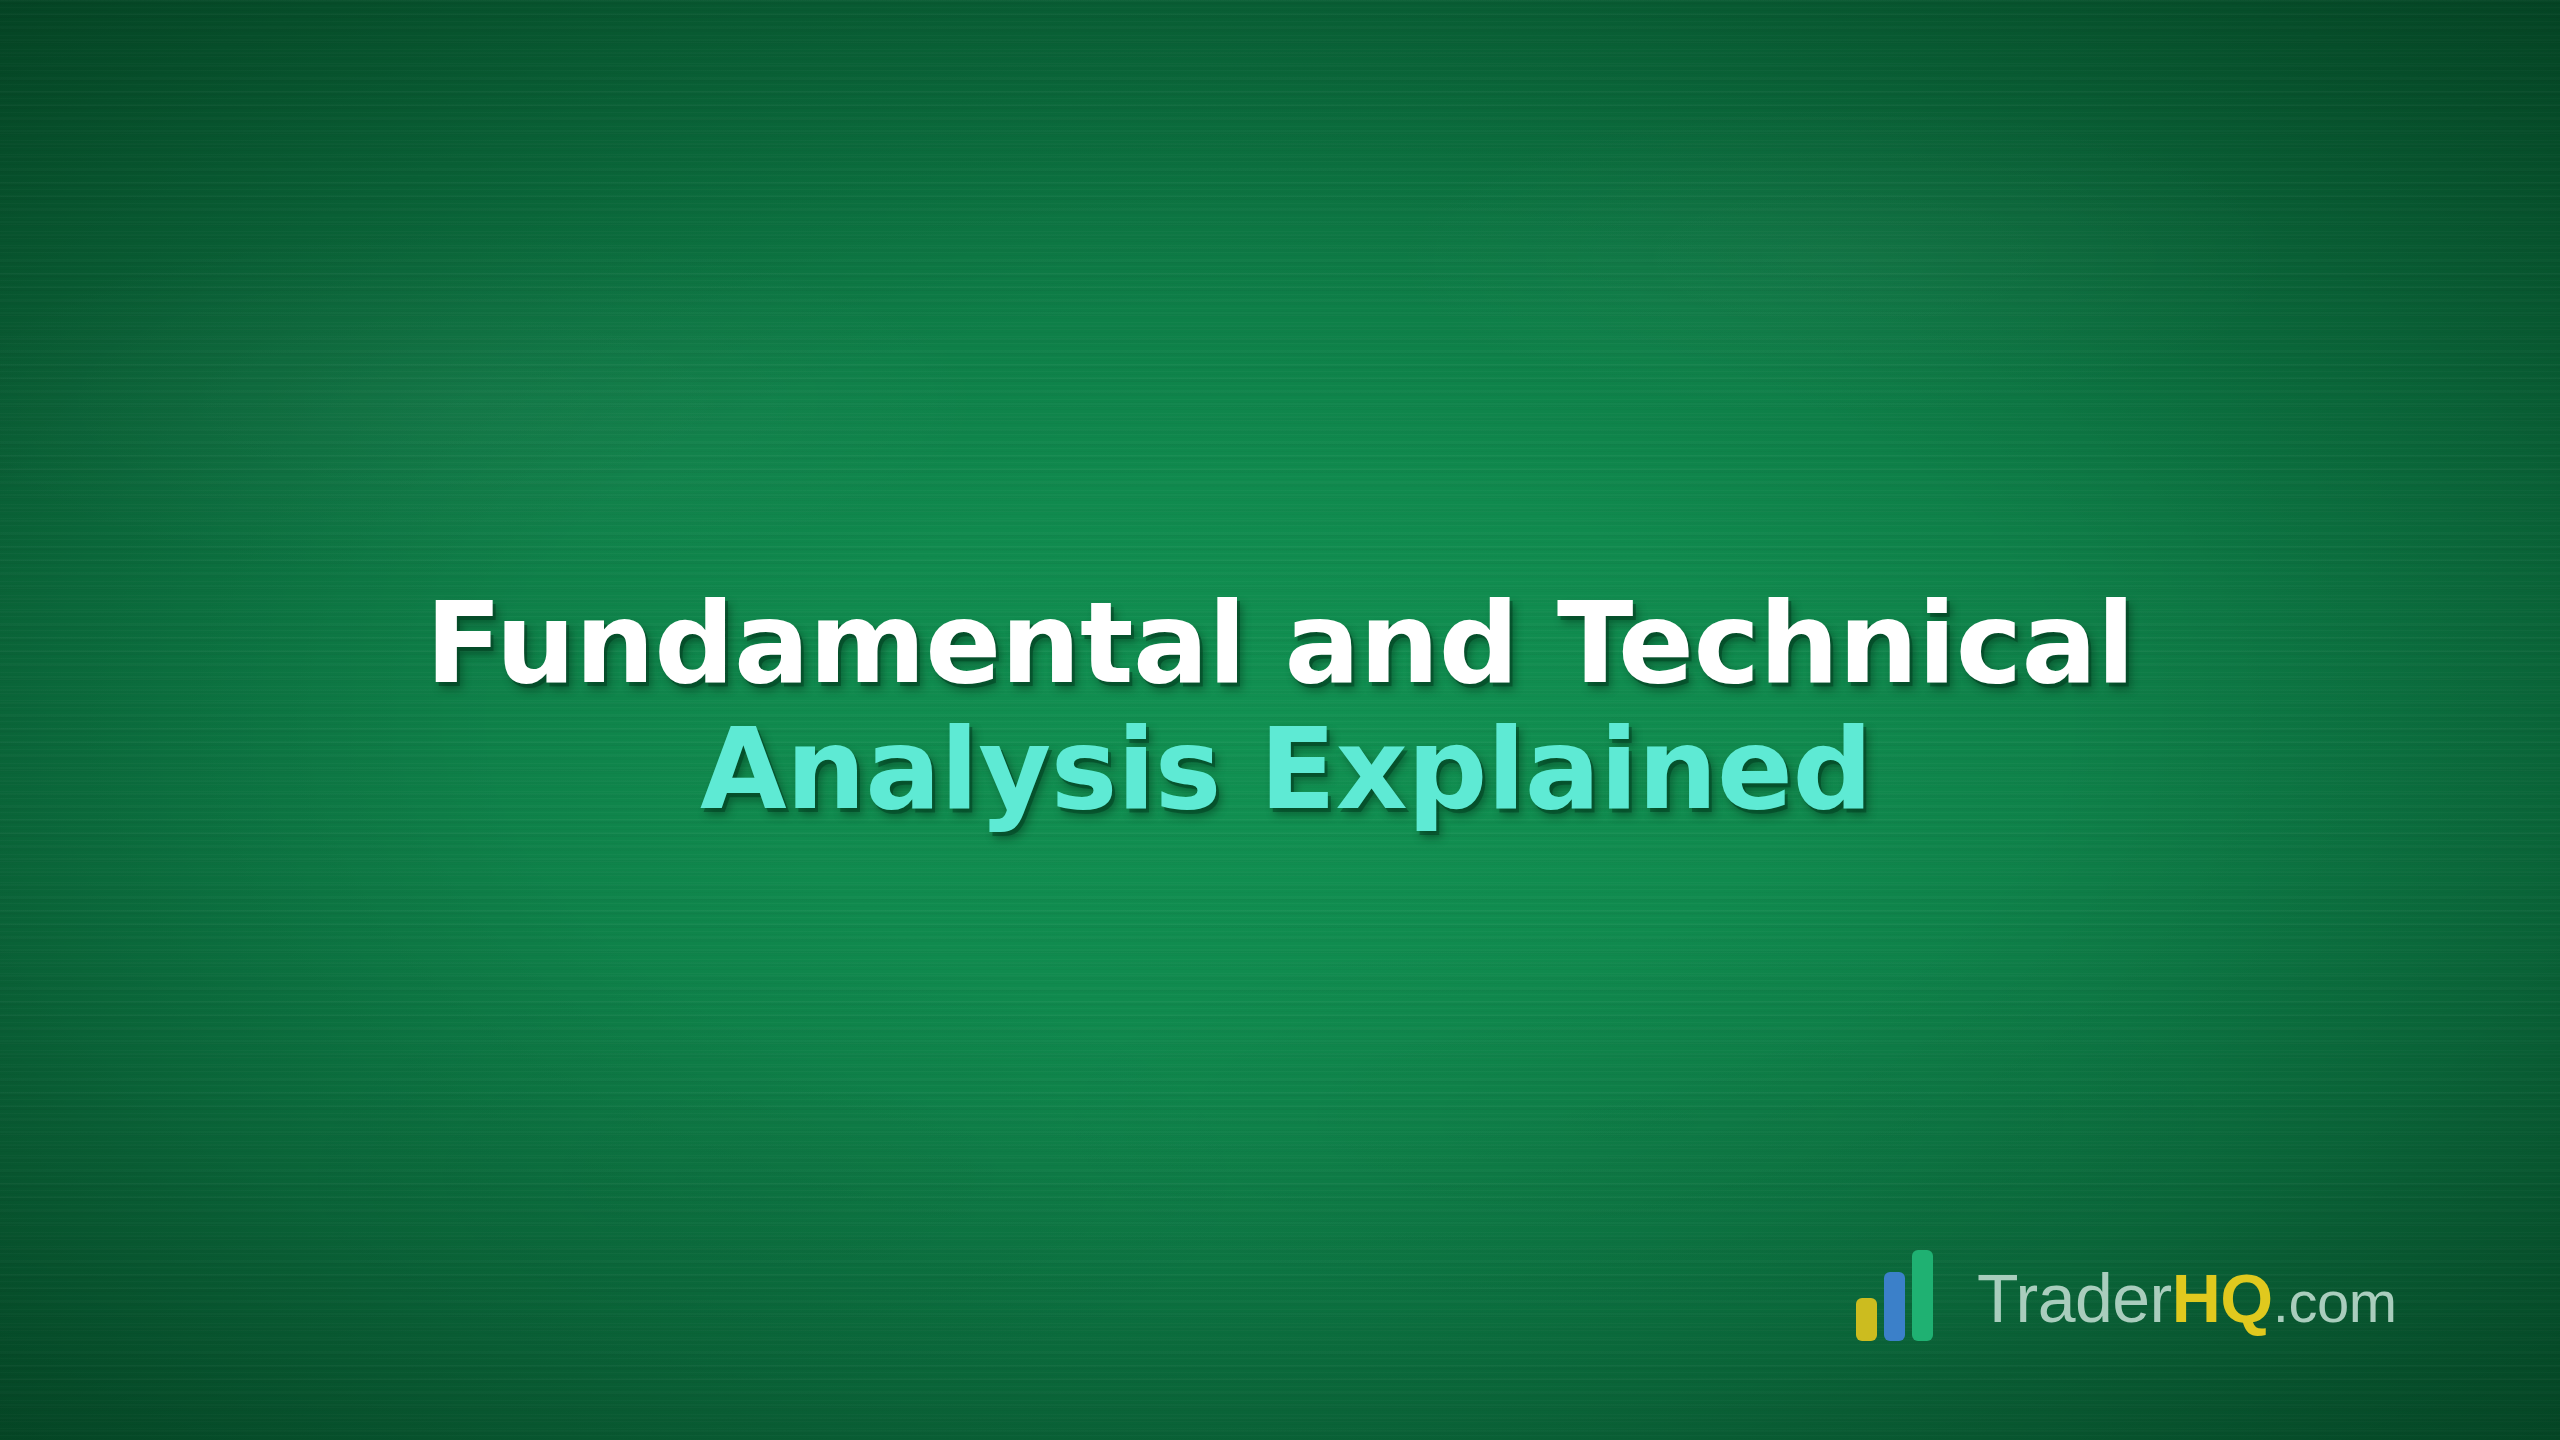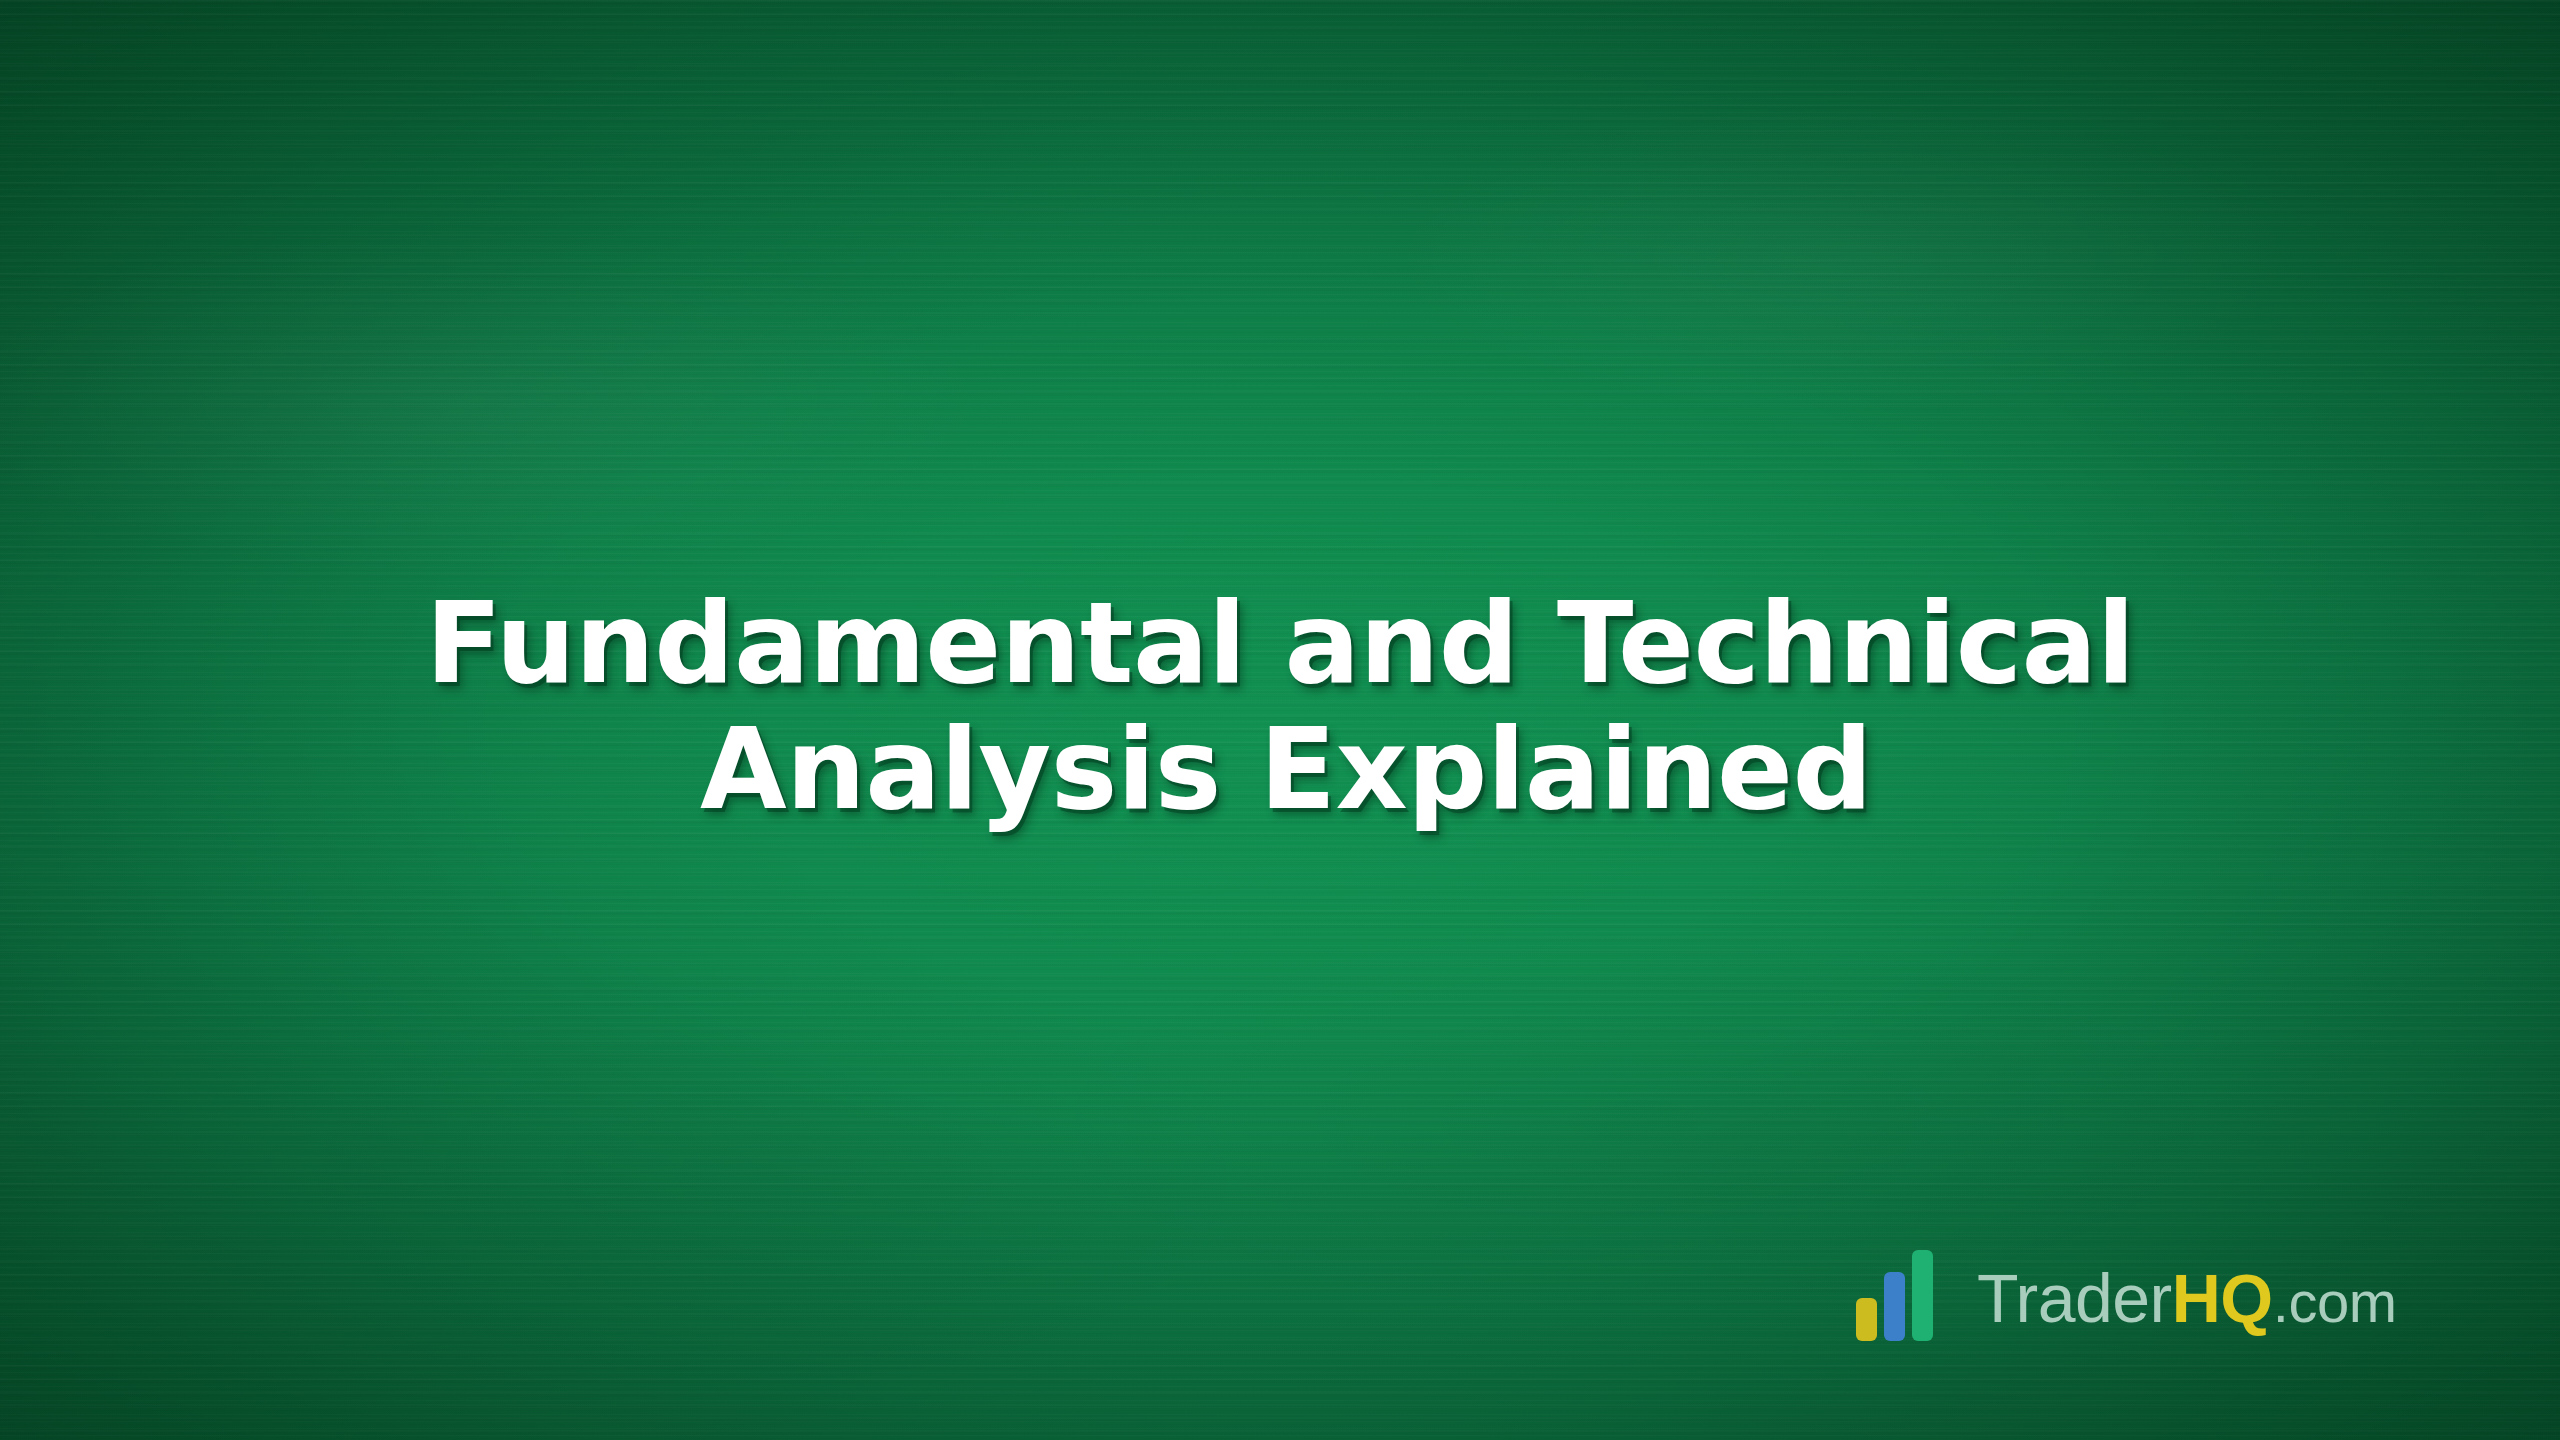--- a/index.html
+++ b/index.html
@@ -166,21 +166,21 @@
 <div id="stage">
 
   <div class="bg-base"></div>
   <div class="bg-mottle"></div>
   <div class="bg-lines"></div>
   <div class="bg-lines2"></div>
   <div class="bg-vignette"></div>
 
   <div class="title-block">
     <span class="title-line" style="color: rgb(255, 255, 255);">Fundamental and Technical</span>
-    <span class="title-line" style="color: #ffffff; padding-left: 12px;">Analysis Explained</span>
+    <span class="title-line" style="color: #5eead4; padding-left: 12px;">Analysis Explained</span>
   </div>
 
   <div class="logo">
     <div class="logo-bars">
       <div class="bar b1" style="background: rgb(204, 188, 31); height: 43px;"></div>
       <div class="bar b2" style="background: rgb(59, 128, 201); height: 69px;"></div>
       <div class="bar b3" style="background: rgb(31, 177, 114); height: 91px;"></div>
     </div>
     <div class="logo-text"><span class="logo-trader" style="color: rgb(169, 205, 189);">Trader</span><span class="logo-hq" style="color: rgb(224, 201, 30);">HQ</span><span class="logo-com" style="color: rgb(169, 205, 189);">.com</span></div>
   </div>

